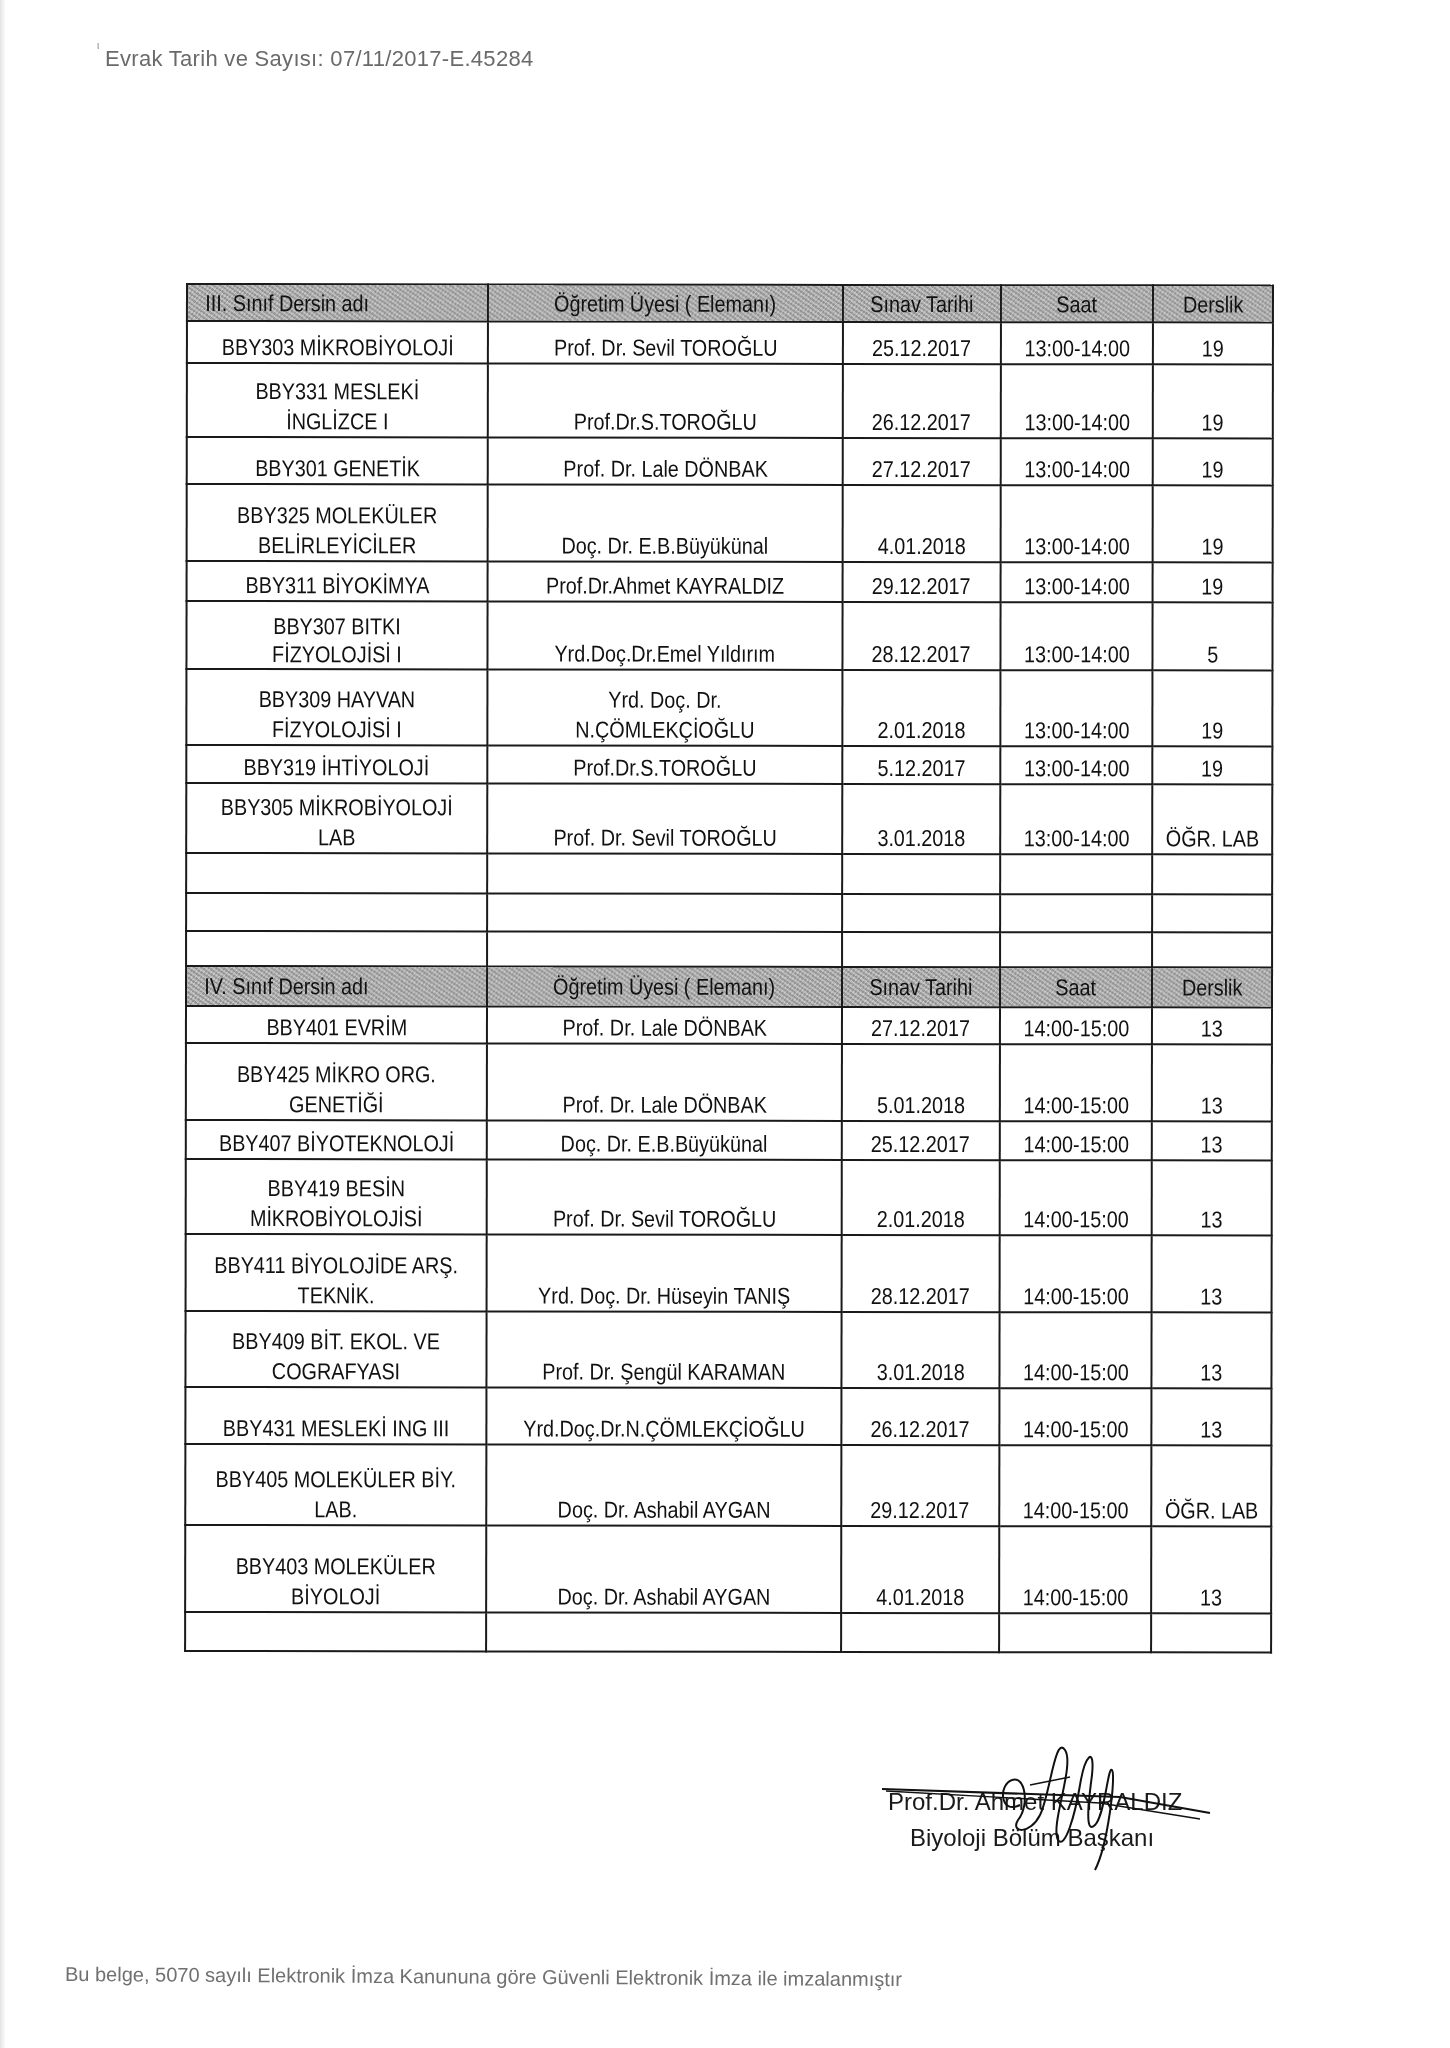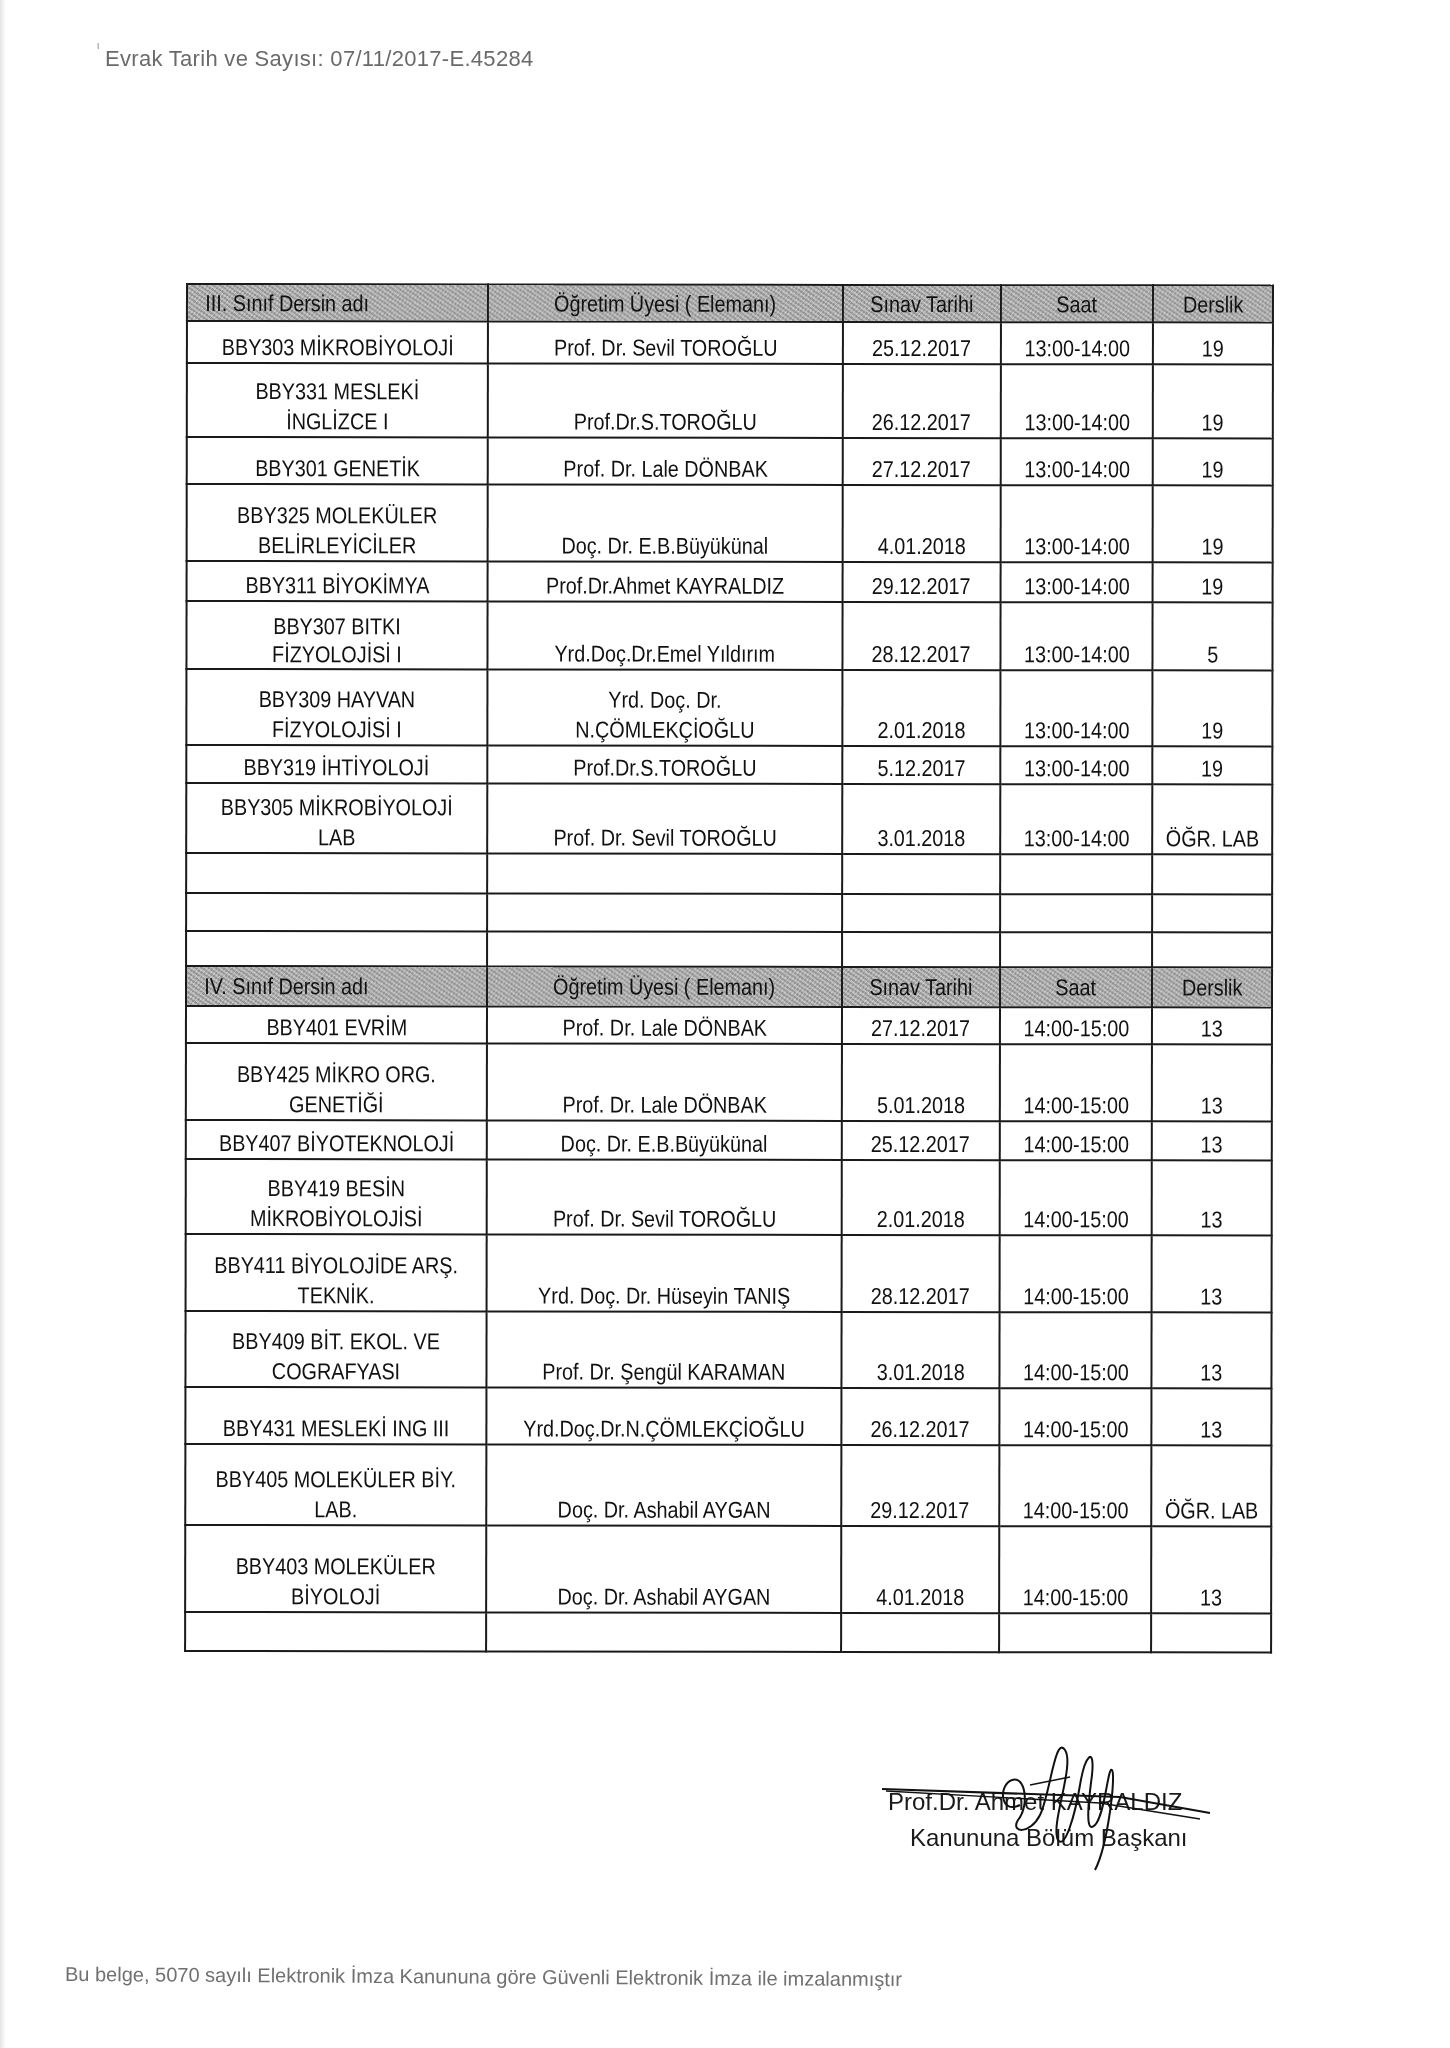--- a/index.html
+++ b/index.html
@@ -287,21 +287,21 @@
         <td></td>
         <td></td>
         <td></td>
         <td></td>
       </tr>
   </tbody>
 </table>
 
 <div class="signature-block">
   <div>Prof.Dr. Ahmet KAYRALDIZ</div>
-  <div class="l2">Kanununa Bölüm Başkanı</div>
+  <div class="l2">Biyoloji Bölüm Başkanı</div>
 </div>
 <svg class="signature-scribble" viewBox="0 0 340 130">
   <path d="M2 44 L240 52 L330 68" fill="none" stroke="#111" stroke-width="2.2"></path>
   <path d="M6 46 L220 58 L320 74" fill="none" stroke="#111" stroke-width="1.4"></path>
   <path d="M140 60 C120 70 118 40 132 35 C145 30 150 60 138 75 C130 88 150 90 160 70 C170 50 175 -10 185 5 C195 20 170 80 178 95 C185 105 195 70 200 40 C205 10 215 0 212 30 C208 60 205 90 215 80 C225 70 228 20 232 25 C236 30 228 100 215 125" fill="none" stroke="#111" stroke-width="2"></path>
   <path d="M150 40 L190 32" fill="none" stroke="#111" stroke-width="1.5"></path>
 </svg>
 
 <div class="footer-note">Bu belge, 5070 sayılı Elektronik İmza Kanununa göre Güvenli Elektronik İmza ile imzalanmıştır</div>
 

